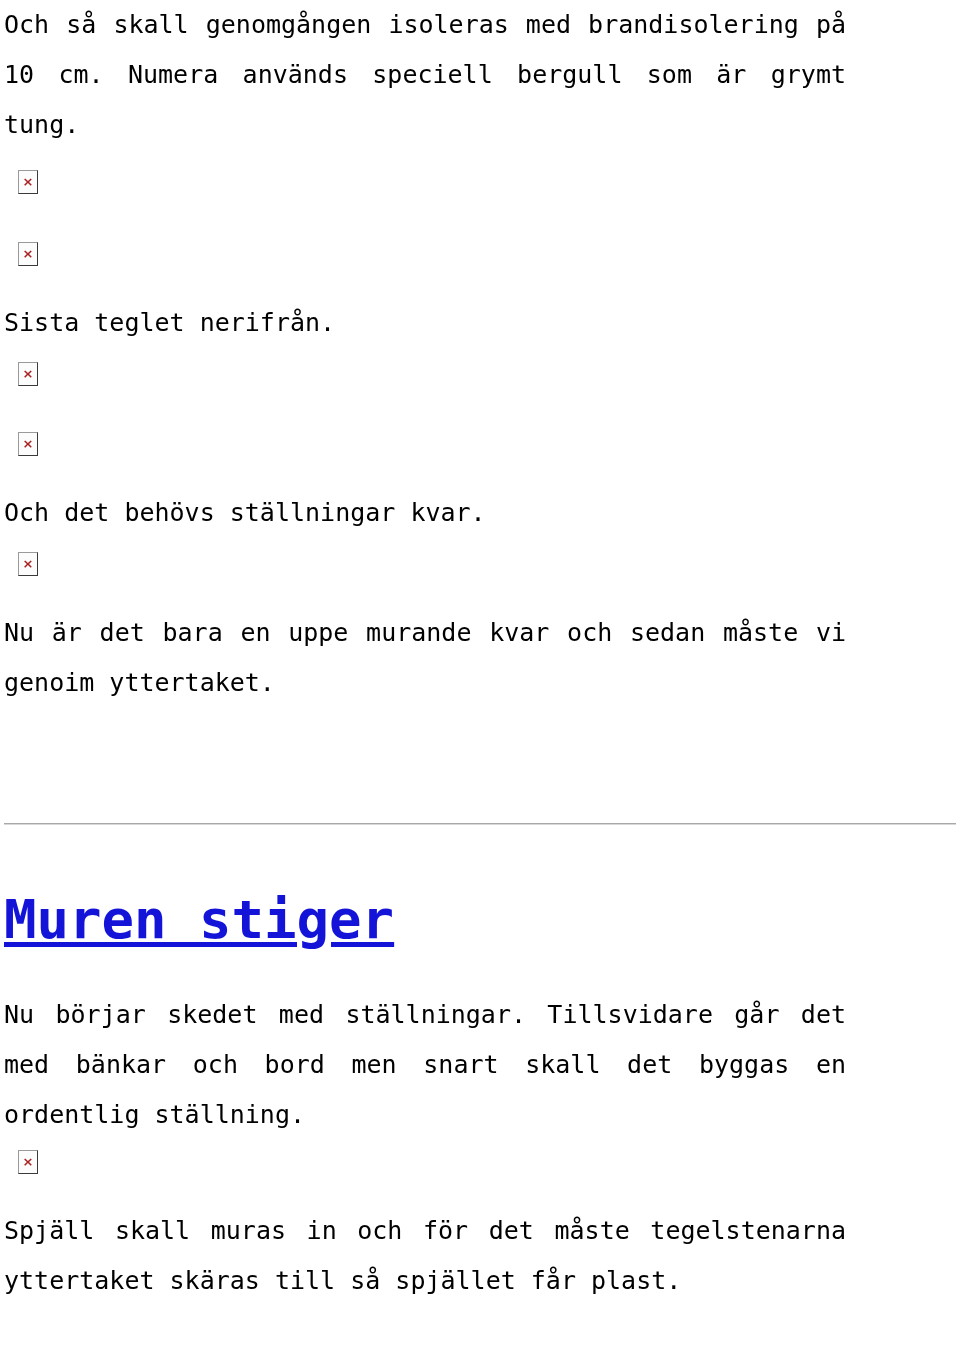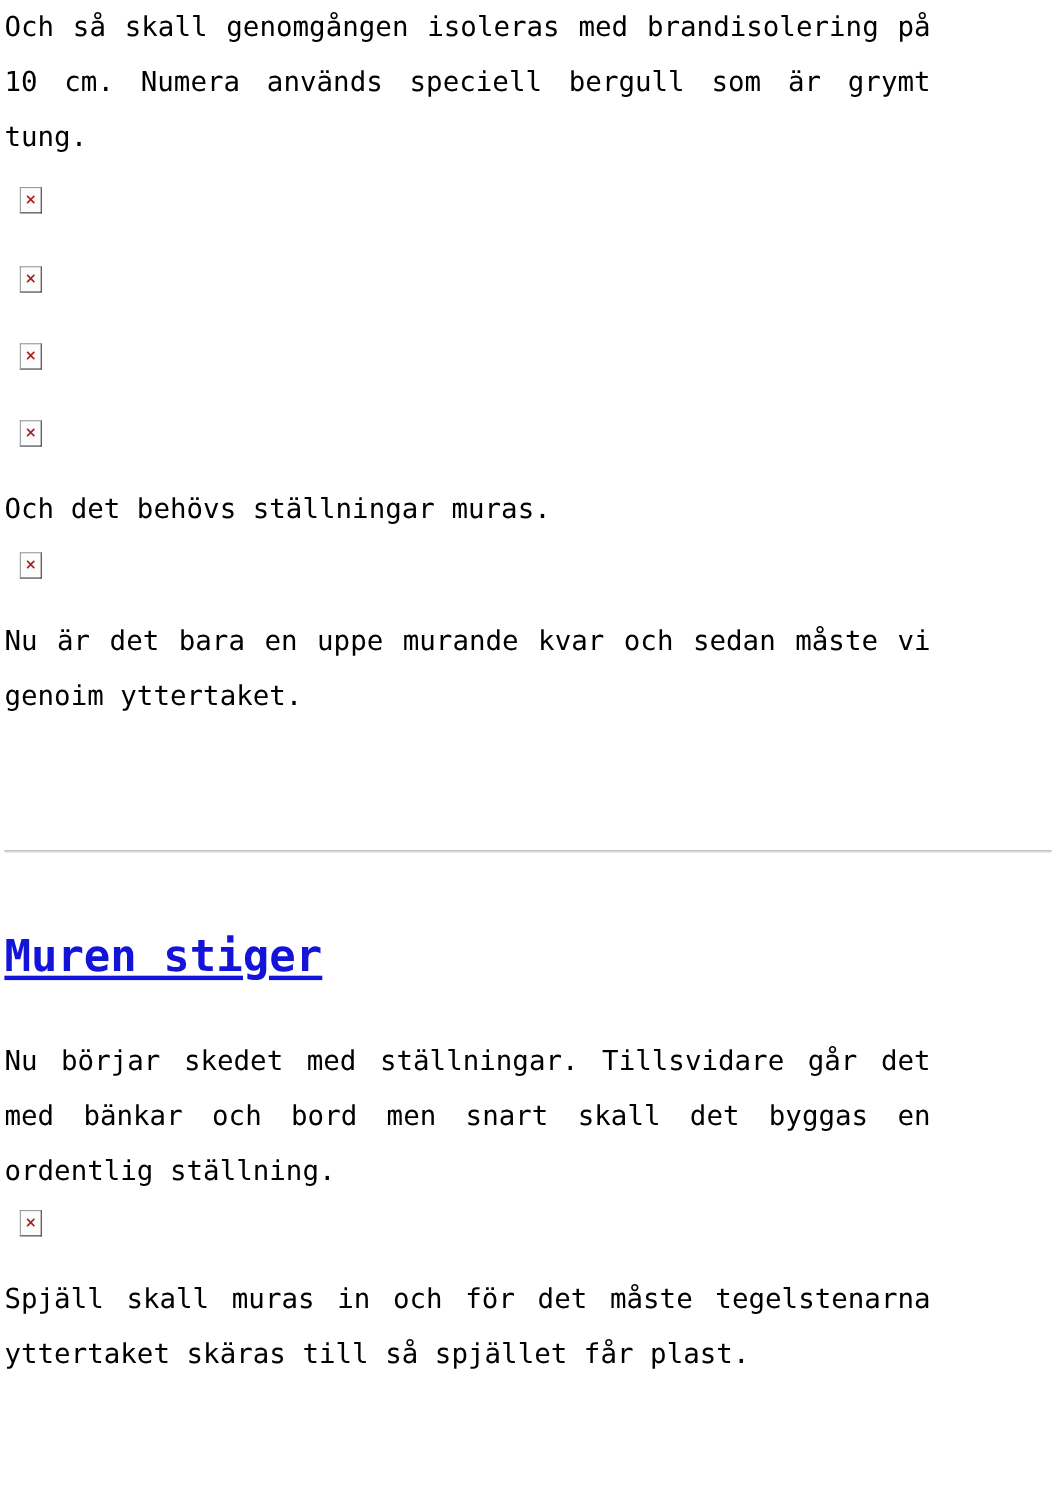--- a/index.html
+++ b/index.html
@@ -74,21 +74,21 @@
     border: 0;
     border-top: 1px solid #a8a8a8;
     border-bottom: 1px solid #d8d8d8;
     height: 0;
     margin: 0;
     width: 952px;
   }
 
   h2.entry-title {
     margin: 0;
-    font-size: 40px;
+    font-size: 54px;
     line-height: 60px;
     font-weight: bold;
     font-family: "DejaVu Sans Mono", "Liberation Mono", monospace;
   }
   h2.entry-title a {
     color: #1414d8;
     text-decoration: underline;
     text-underline-offset: 4px;
   }
 </style>
@@ -109,39 +109,40 @@
 
 
   <div class="spacer-14"></div>
   <div class="broken-img-row">
     <span class="broken-img">
       <span class="x">×</span>
     </span>
   </div>
   <div class="spacer-24"></div>
 
+  <p class="para">Sista teglet nerifrån.</p>
 
   <div class="spacer-14"></div>
   <div class="broken-img-row">
     <span class="broken-img">
       <span class="x">×</span>
     </span>
   </div>
   <div class="spacer-24"></div>
 
 
   <div class="spacer-14"></div>
   <div class="broken-img-row">
     <span class="broken-img">
       <span class="x">×</span>
     </span>
   </div>
   <div class="spacer-24"></div>
 
-  <p class="para">Och det behövs ställningar muras.</p>
+  <p class="para">Och det behövs ställningar kvar.</p>
 
   <div class="spacer-14"></div>
   <div class="broken-img-row">
     <span class="broken-img">
       <span class="x">×</span>
     </span>
   </div>
   <div class="spacer-24"></div>
 
   <p class="para">Nu är det bara en uppe murande kvar och sedan måste vi genoim yttertaket.</p>

